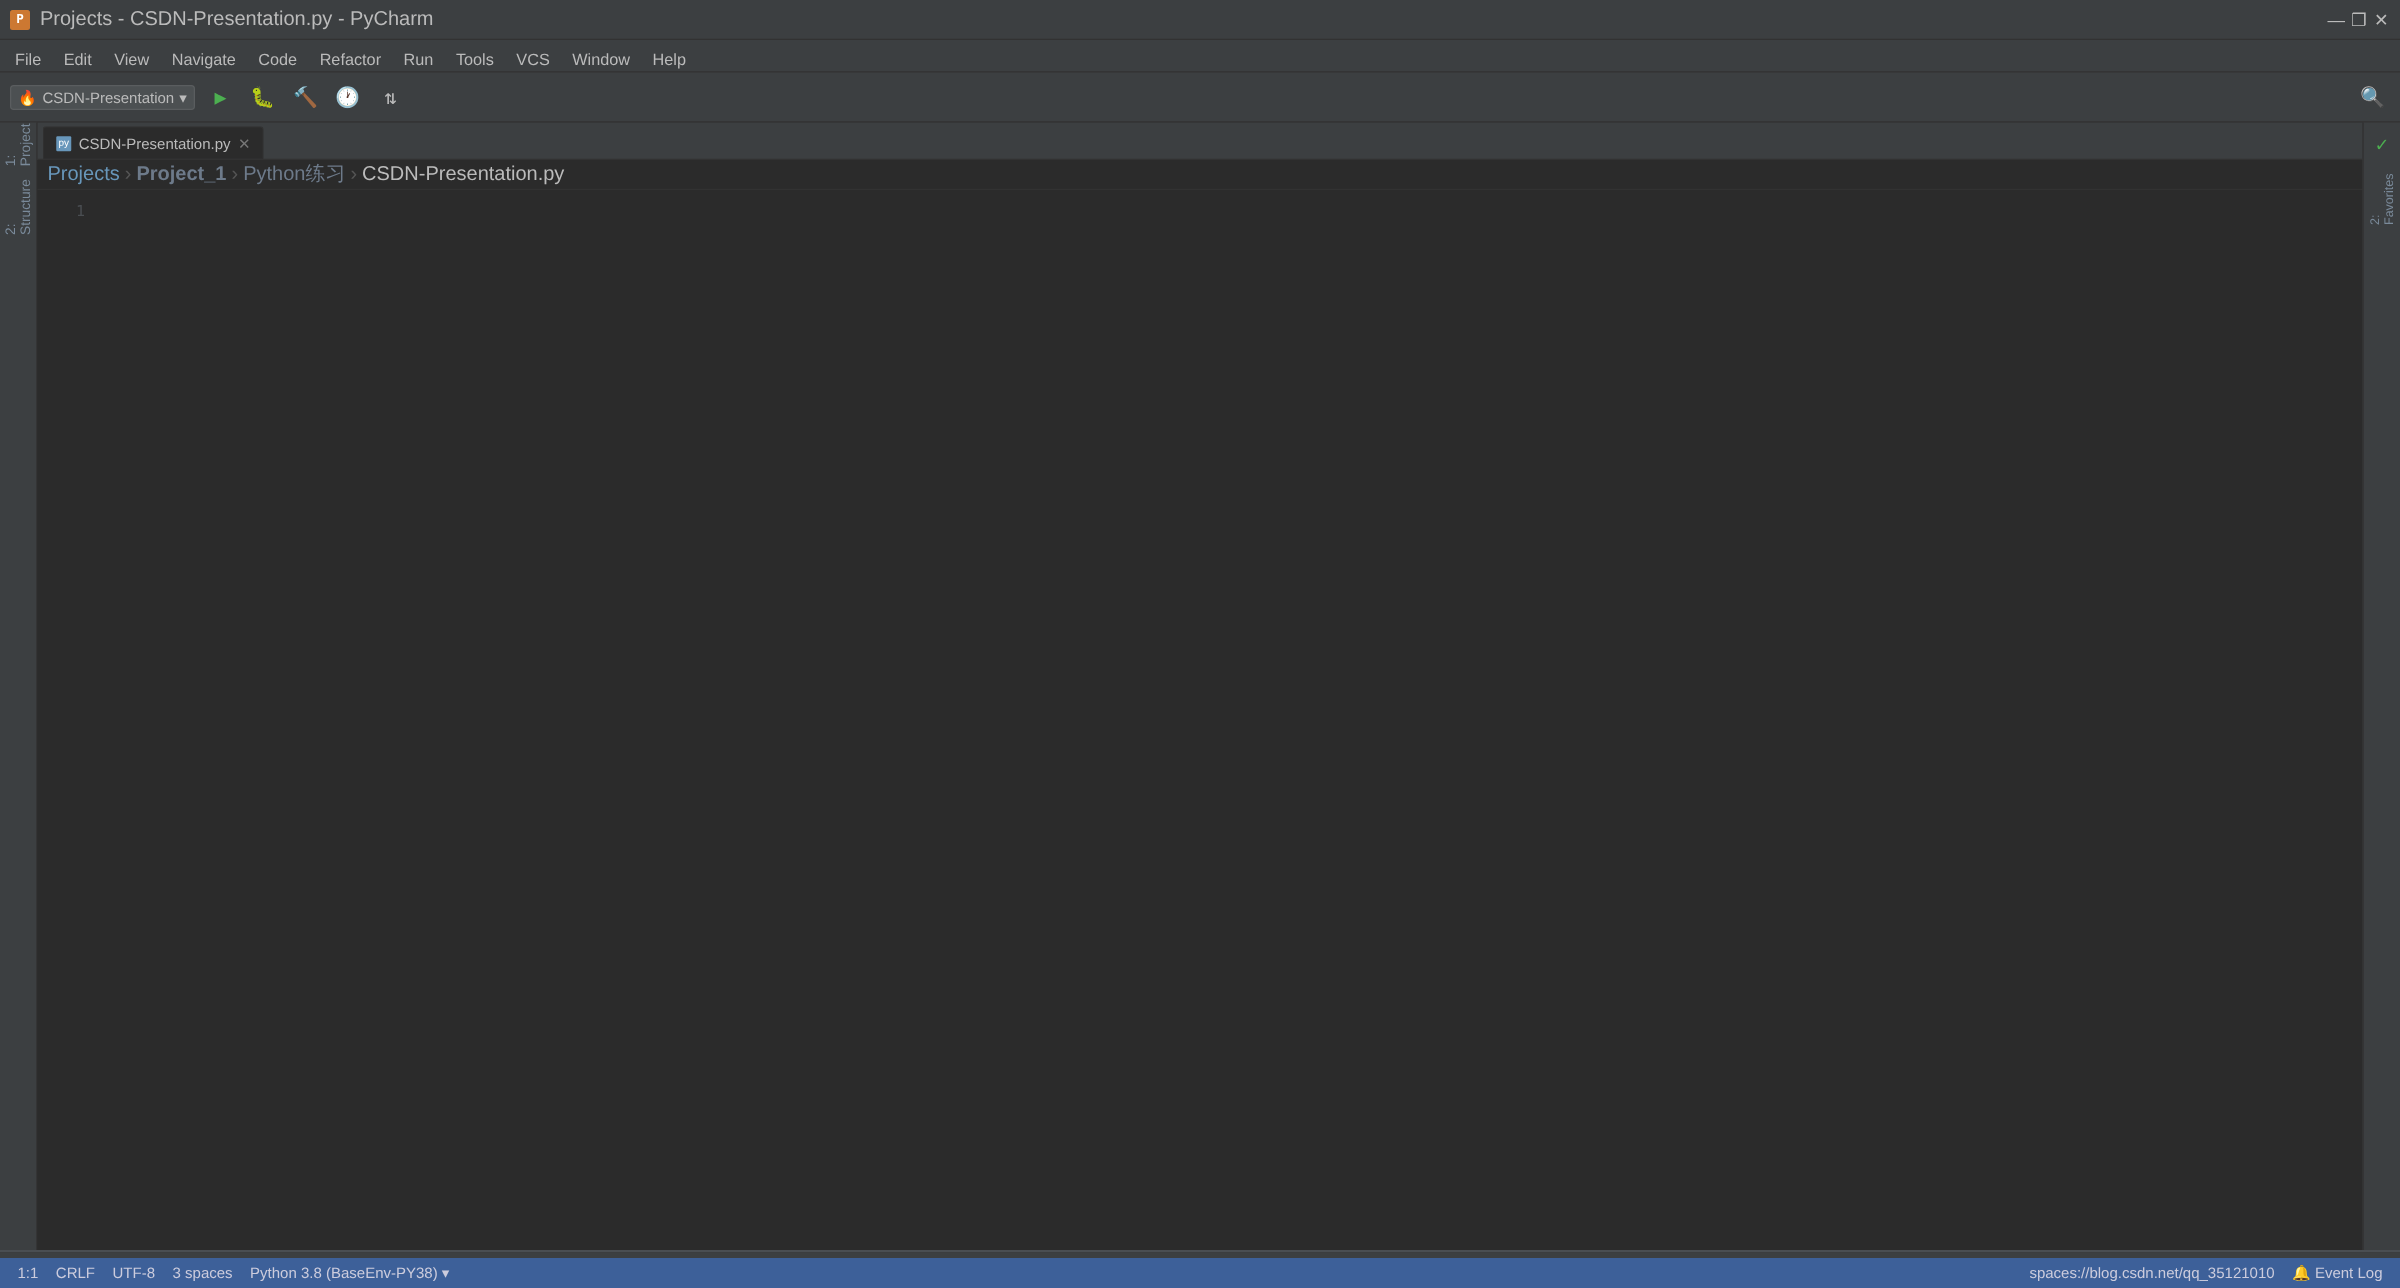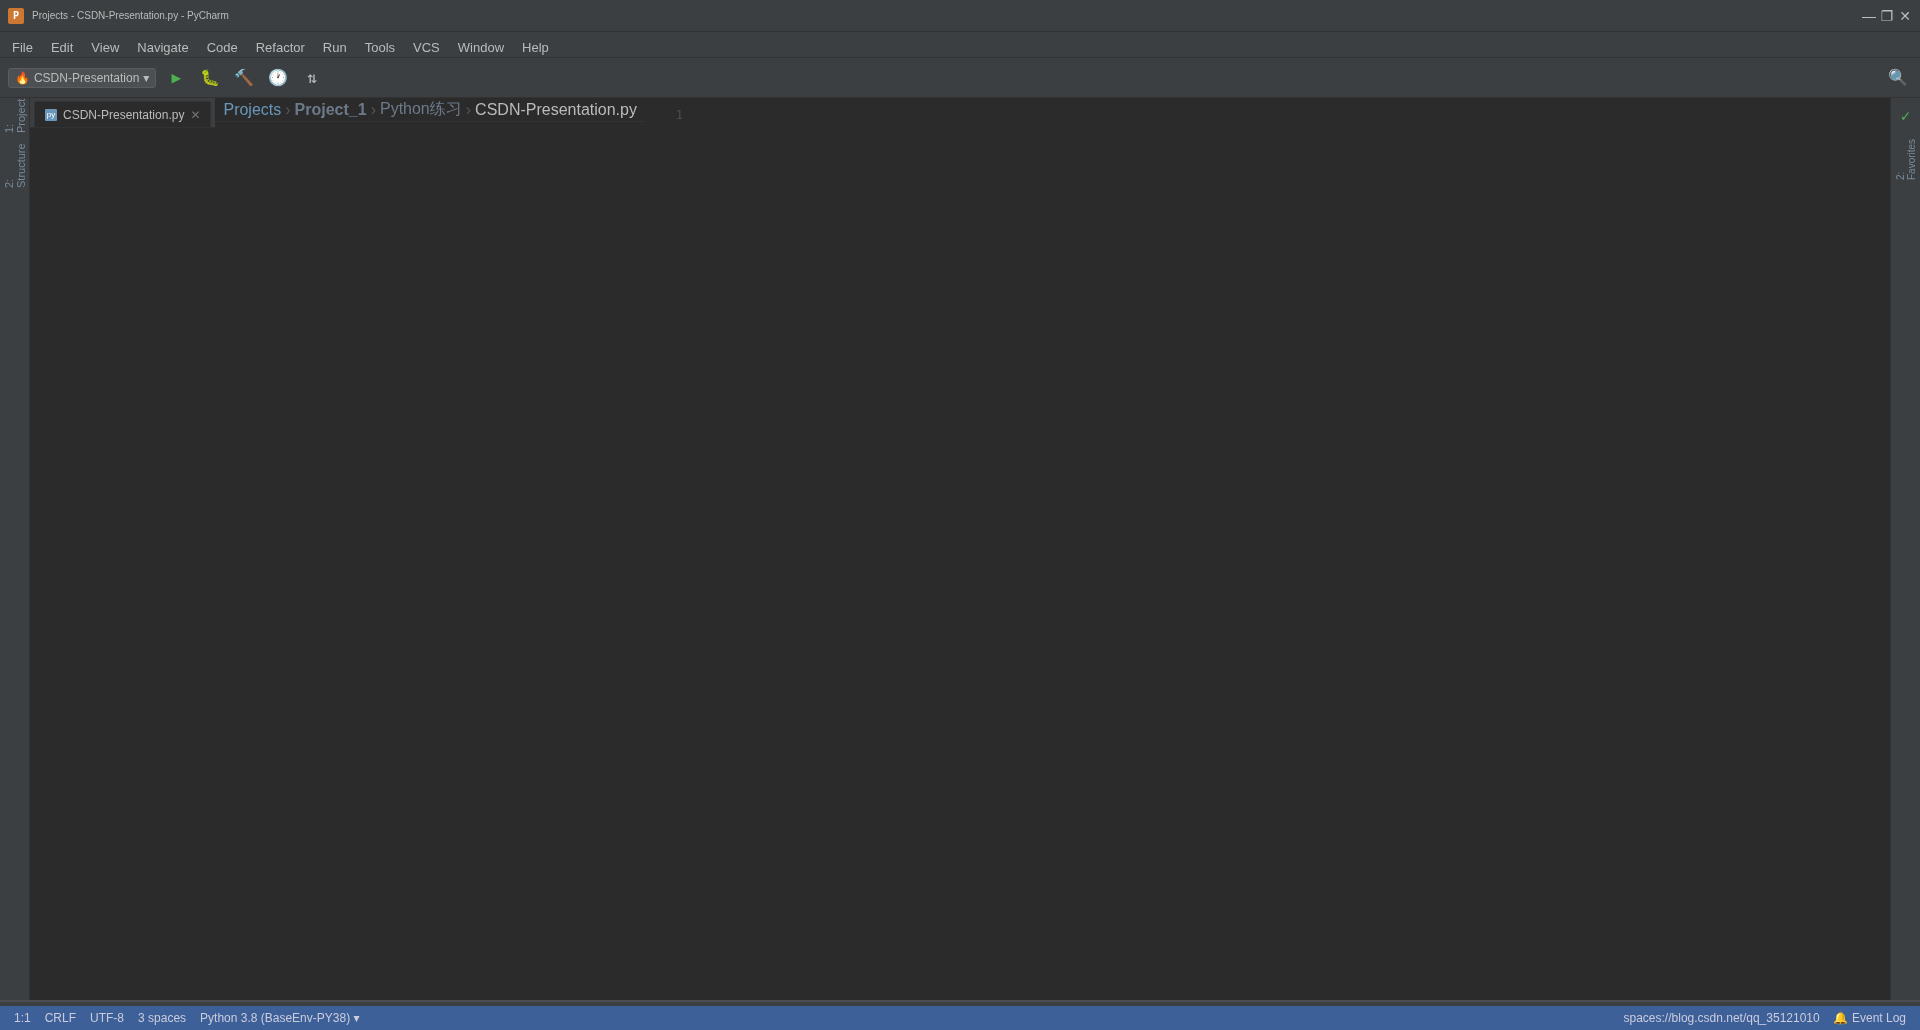--- a/index.html
+++ b/index.html
@@ -35,21 +35,21 @@
       border-radius: 2px;
       display: flex;
       align-items: center;
       justify-content: center;
       font-size: 10px;
       color: white;
       font-weight: bold;
     }
     .title-bar-title {
       color: #bbb;
-      font-size: 10px;
+      font-size: 16px;
       font-family: 'Segoe UI', sans-serif;
     }
     .title-bar-controls {
       display: flex;
       gap: 4px;
     }
     .title-btn {
       width: 14px;
       height: 14px;
       display: flex;
@@ -157,20 +157,21 @@
       cursor: pointer;
       border-radius: 2px;
       writing-mode: vertical-rl;
       font-family: 'Segoe UI', sans-serif;
     }
 
     
     .editor-area {
       flex: 1;
       display: flex;
+      flex-direction: column;
       background: #2b2b2b;
     }
 
     
     .tab-bar {
       height: 30px;
       background: #3c3f41;
       display: flex;
       align-items: flex-end;
       padding: 0 4px;

